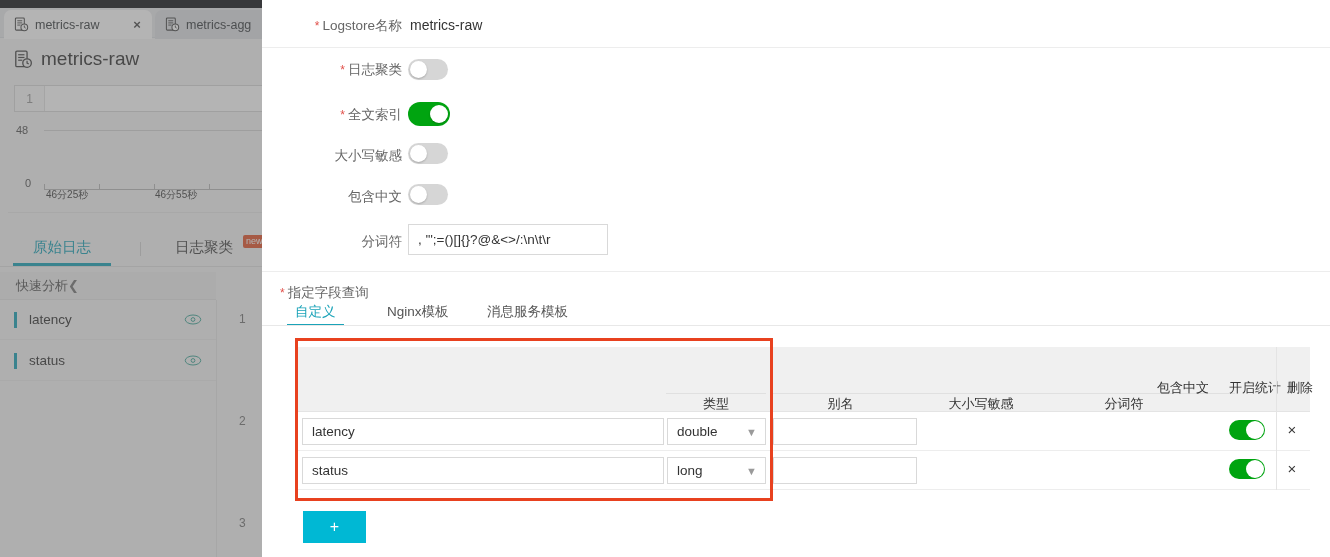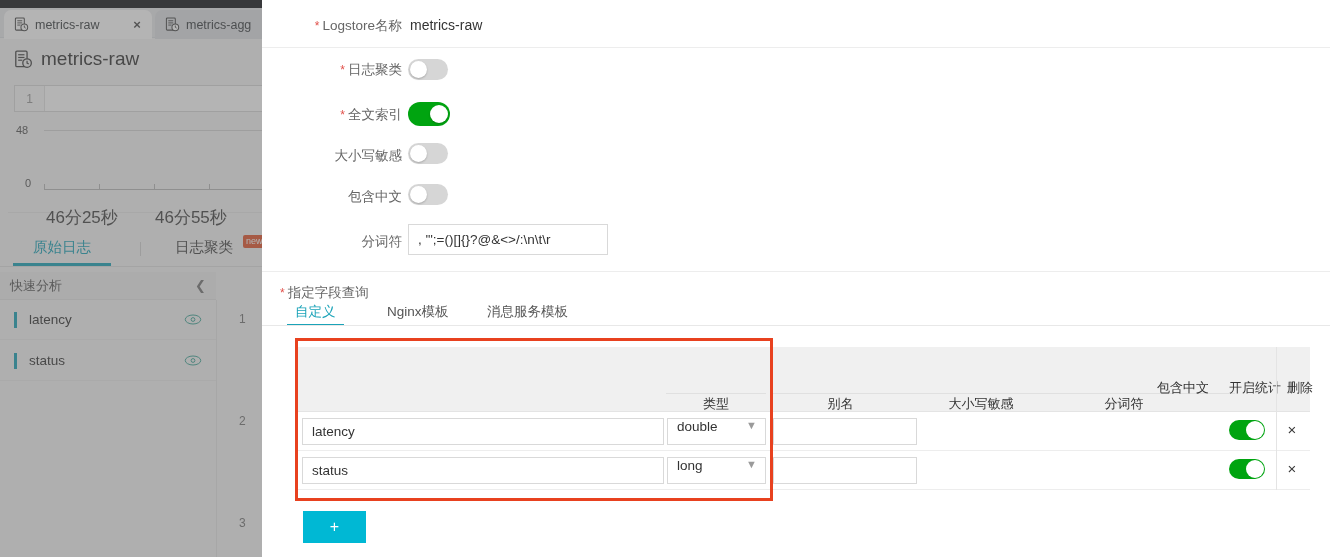--- a/index.html
+++ b/index.html
@@ -66,21 +66,21 @@
   .yl.y0 { left: 25px; top: 177px; }
   .axis-line {
     position: absolute; left: 44px; top: 189px; width: 225px;
     border-top: 1px solid #b9b9b9;
   }
   .grid-line {
     position: absolute; left: 44px; top: 130px; width: 225px;
     border-top: 1px solid #d5d5d5;
   }
   .tickm { position: absolute; top: 184px; width: 1px; height: 6px; background: #b9b9b9; }
-  .xl { position: absolute; top: 206px; font-size: 17px; color: #444; }
+  .xl { position: absolute; top: 188px; font-size: 10px; color: #444; }
 
   .log-tabs {
     position: absolute; left: 0; top: 234px; width: 262px; height: 34px;
   }
   .ltab {
     position: absolute; top: 4px; font-size: 14.5px; white-space: nowrap;
   }
   .ltab.sel { left: 33px; color: #1aa3b8; }
   .ltab.sel::after {
     content: ""; position: absolute; left: -20px; right: -20px; bottom: -9px;
@@ -97,21 +97,21 @@
     padding: 1px 3px; border-radius: 2px; line-height: 11px;
   }
   .tabs-underline {
     position: absolute; left: 0; top: 266px; width: 262px; height: 1px;
     background: #e0e0e0;
   }
 
   .quick-head {
     position: absolute; left: 0; top: 272px; width: 216px; height: 28px;
     background: #f0f0f0; display: flex; align-items: center;
-    padding: 0 10px; justify-content: space-between;
+    padding: 0 16px; 
     font-size: 13px; color: #555; border-bottom: 1px solid #e4e4e4;
   }
   .collapse-chev { font-size: 13px; color: #777; }
 
   .qitem {
     position: absolute; left: 0; width: 216px; height: 40px;
     display: flex; align-items: center; border-bottom: 1px solid #ececec;
   }
   .qbar { width: 3px; height: 16px; background: #1aa3b8; margin: 0 12px 0 14px; }
   .qlabel { flex: 1; font-size: 13.5px; color: #333; }
@@ -207,21 +207,21 @@
   .cell-input {
     position: absolute; top: 6px; height: 27px;
     border: 1px solid #d9d9d9; background: #fff;
     font-size: 13.5px; color: #333; padding: 0 9px;
     display: flex; align-items: center;
   }
   .cell-select {
     position: absolute; top: 6px; height: 27px;
     border: 1px solid #d9d9d9; background: #fff;
     font-size: 13.5px; color: #333; padding: 0 8px 0 9px;
-    display: flex; align-items: flex-start; justify-content: space-between;
+    display: flex; align-items: center; justify-content: space-between;
   }
   .chev-d { color: #9a9a9a; font-size: 11px; }
   .row-switch {
     position: absolute; top: 8px; width: 36px; height: 20px; border-radius: 10px;
     background: #00a410;
   }
   .row-switch .knob {
     position: absolute; top: 1px; right: 1px; width: 18px; height: 18px;
     border-radius: 50%; background: #fff;
   }

